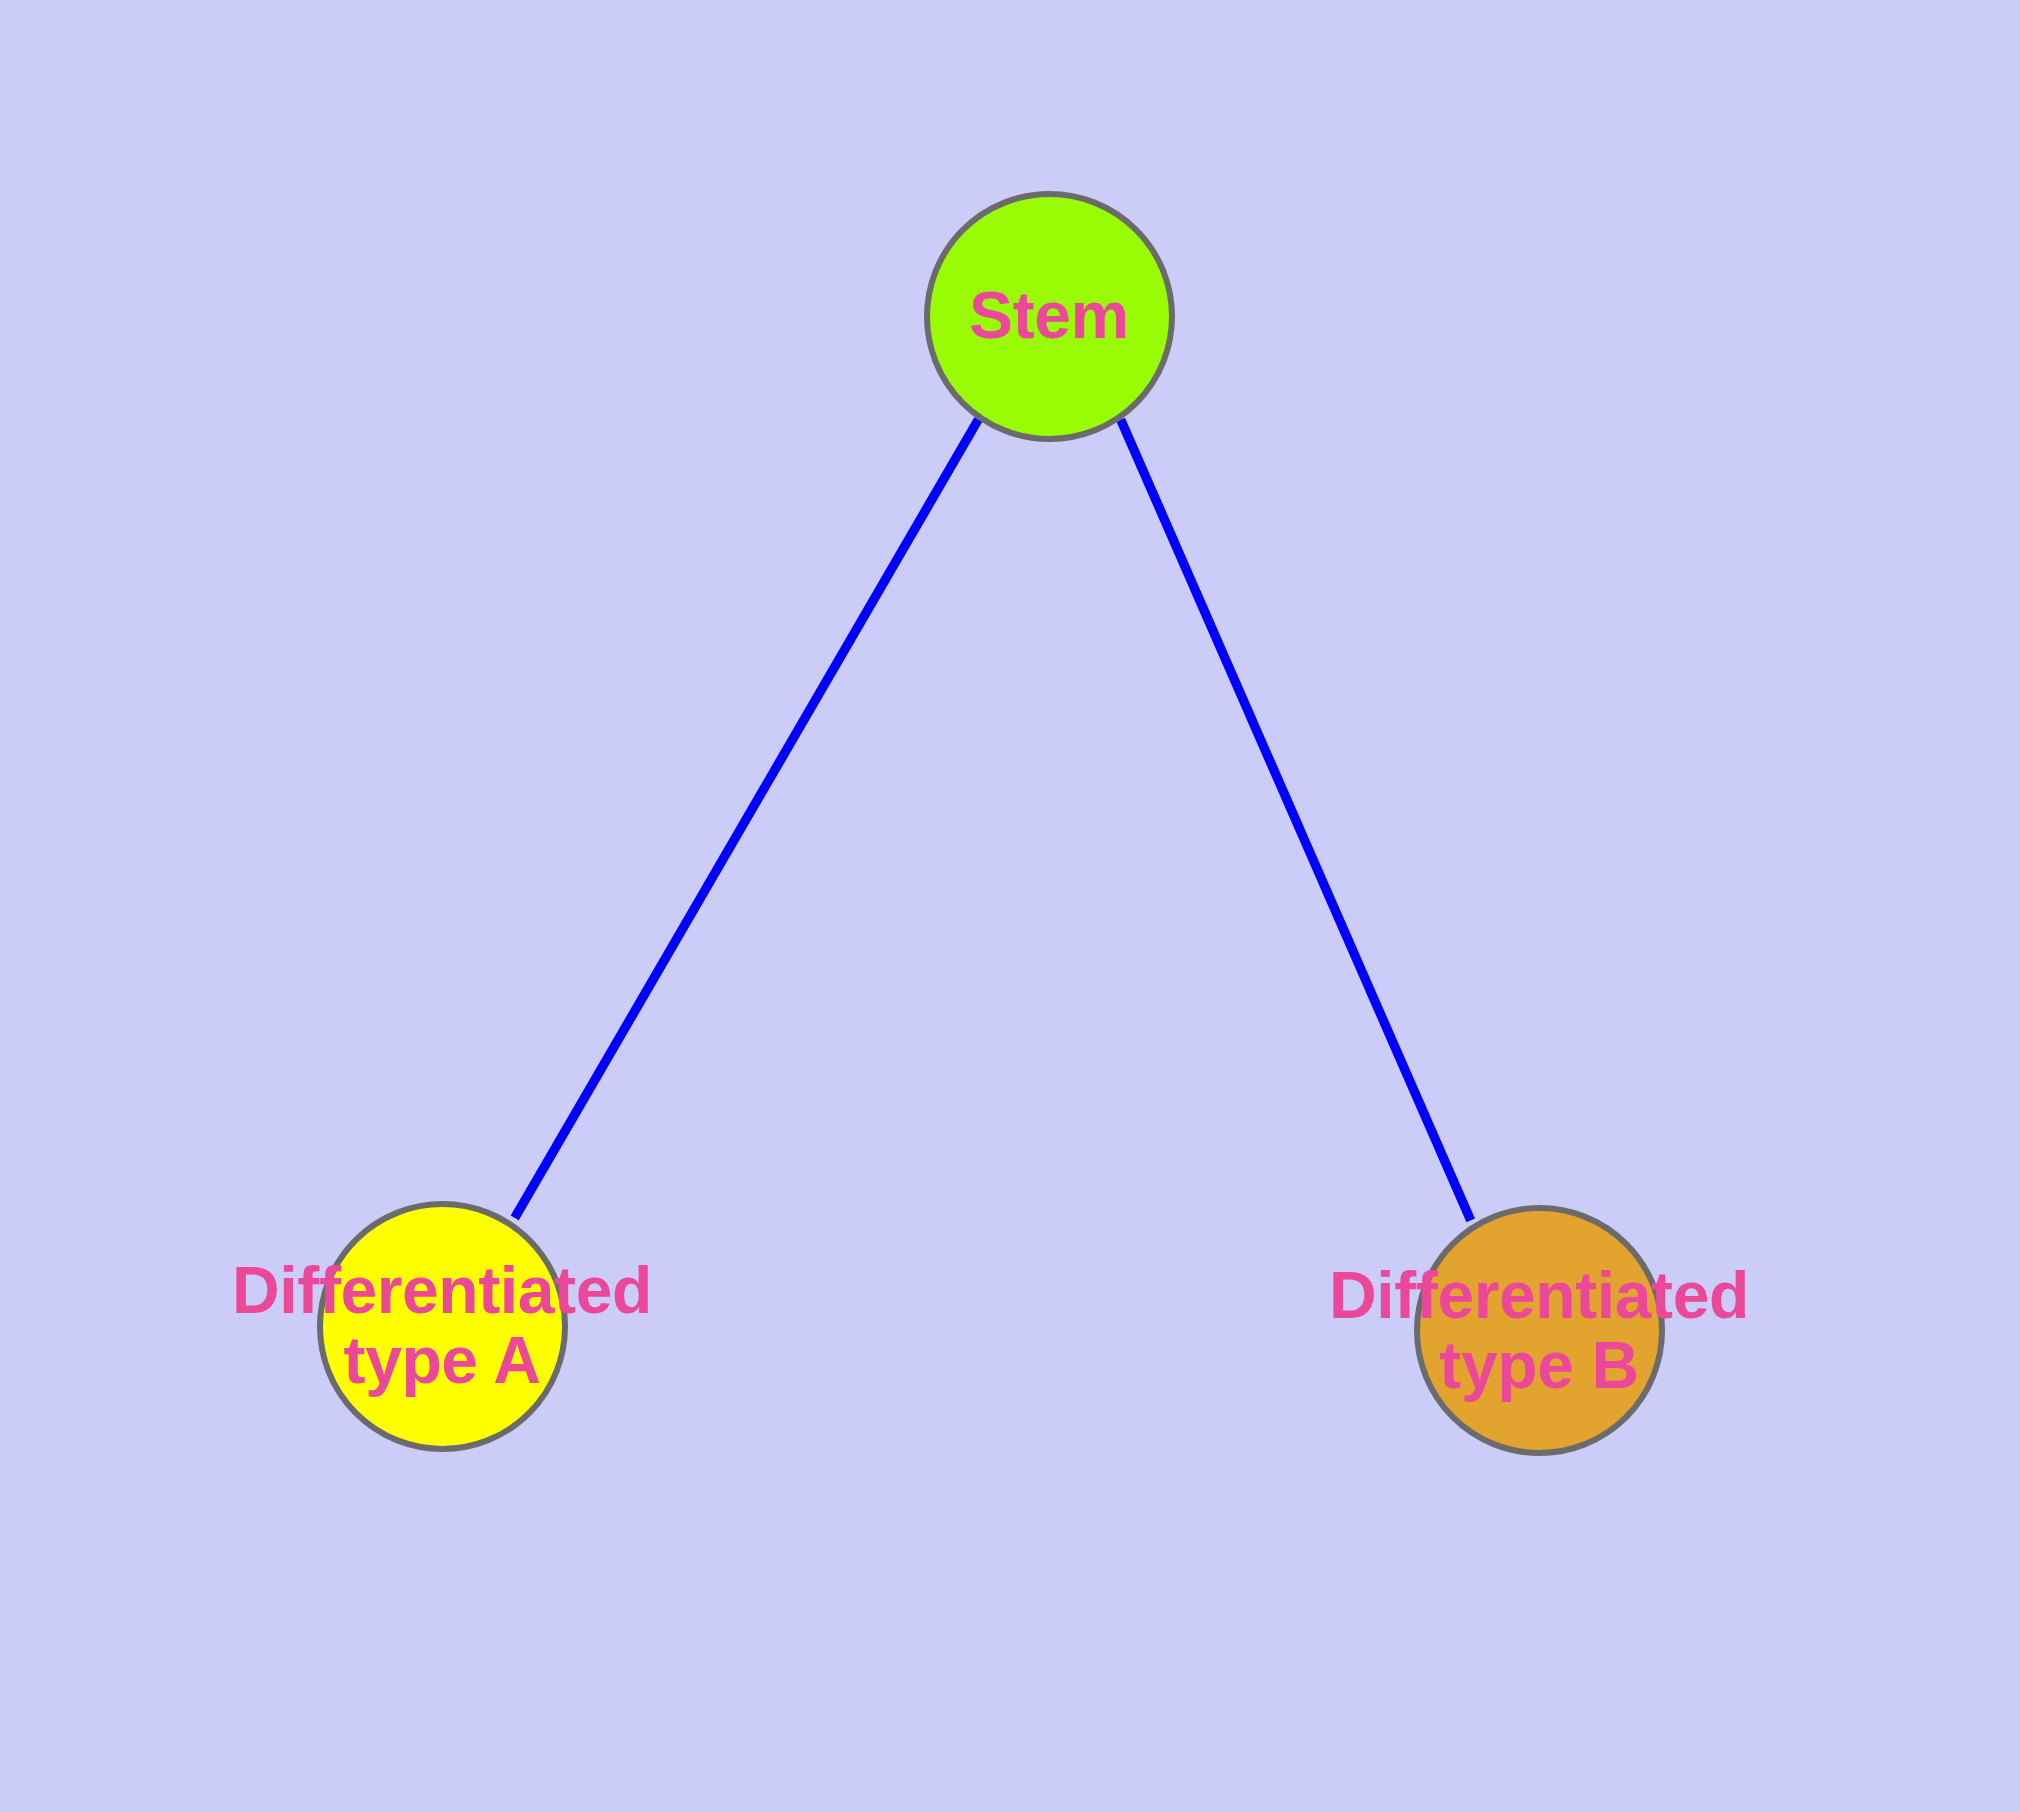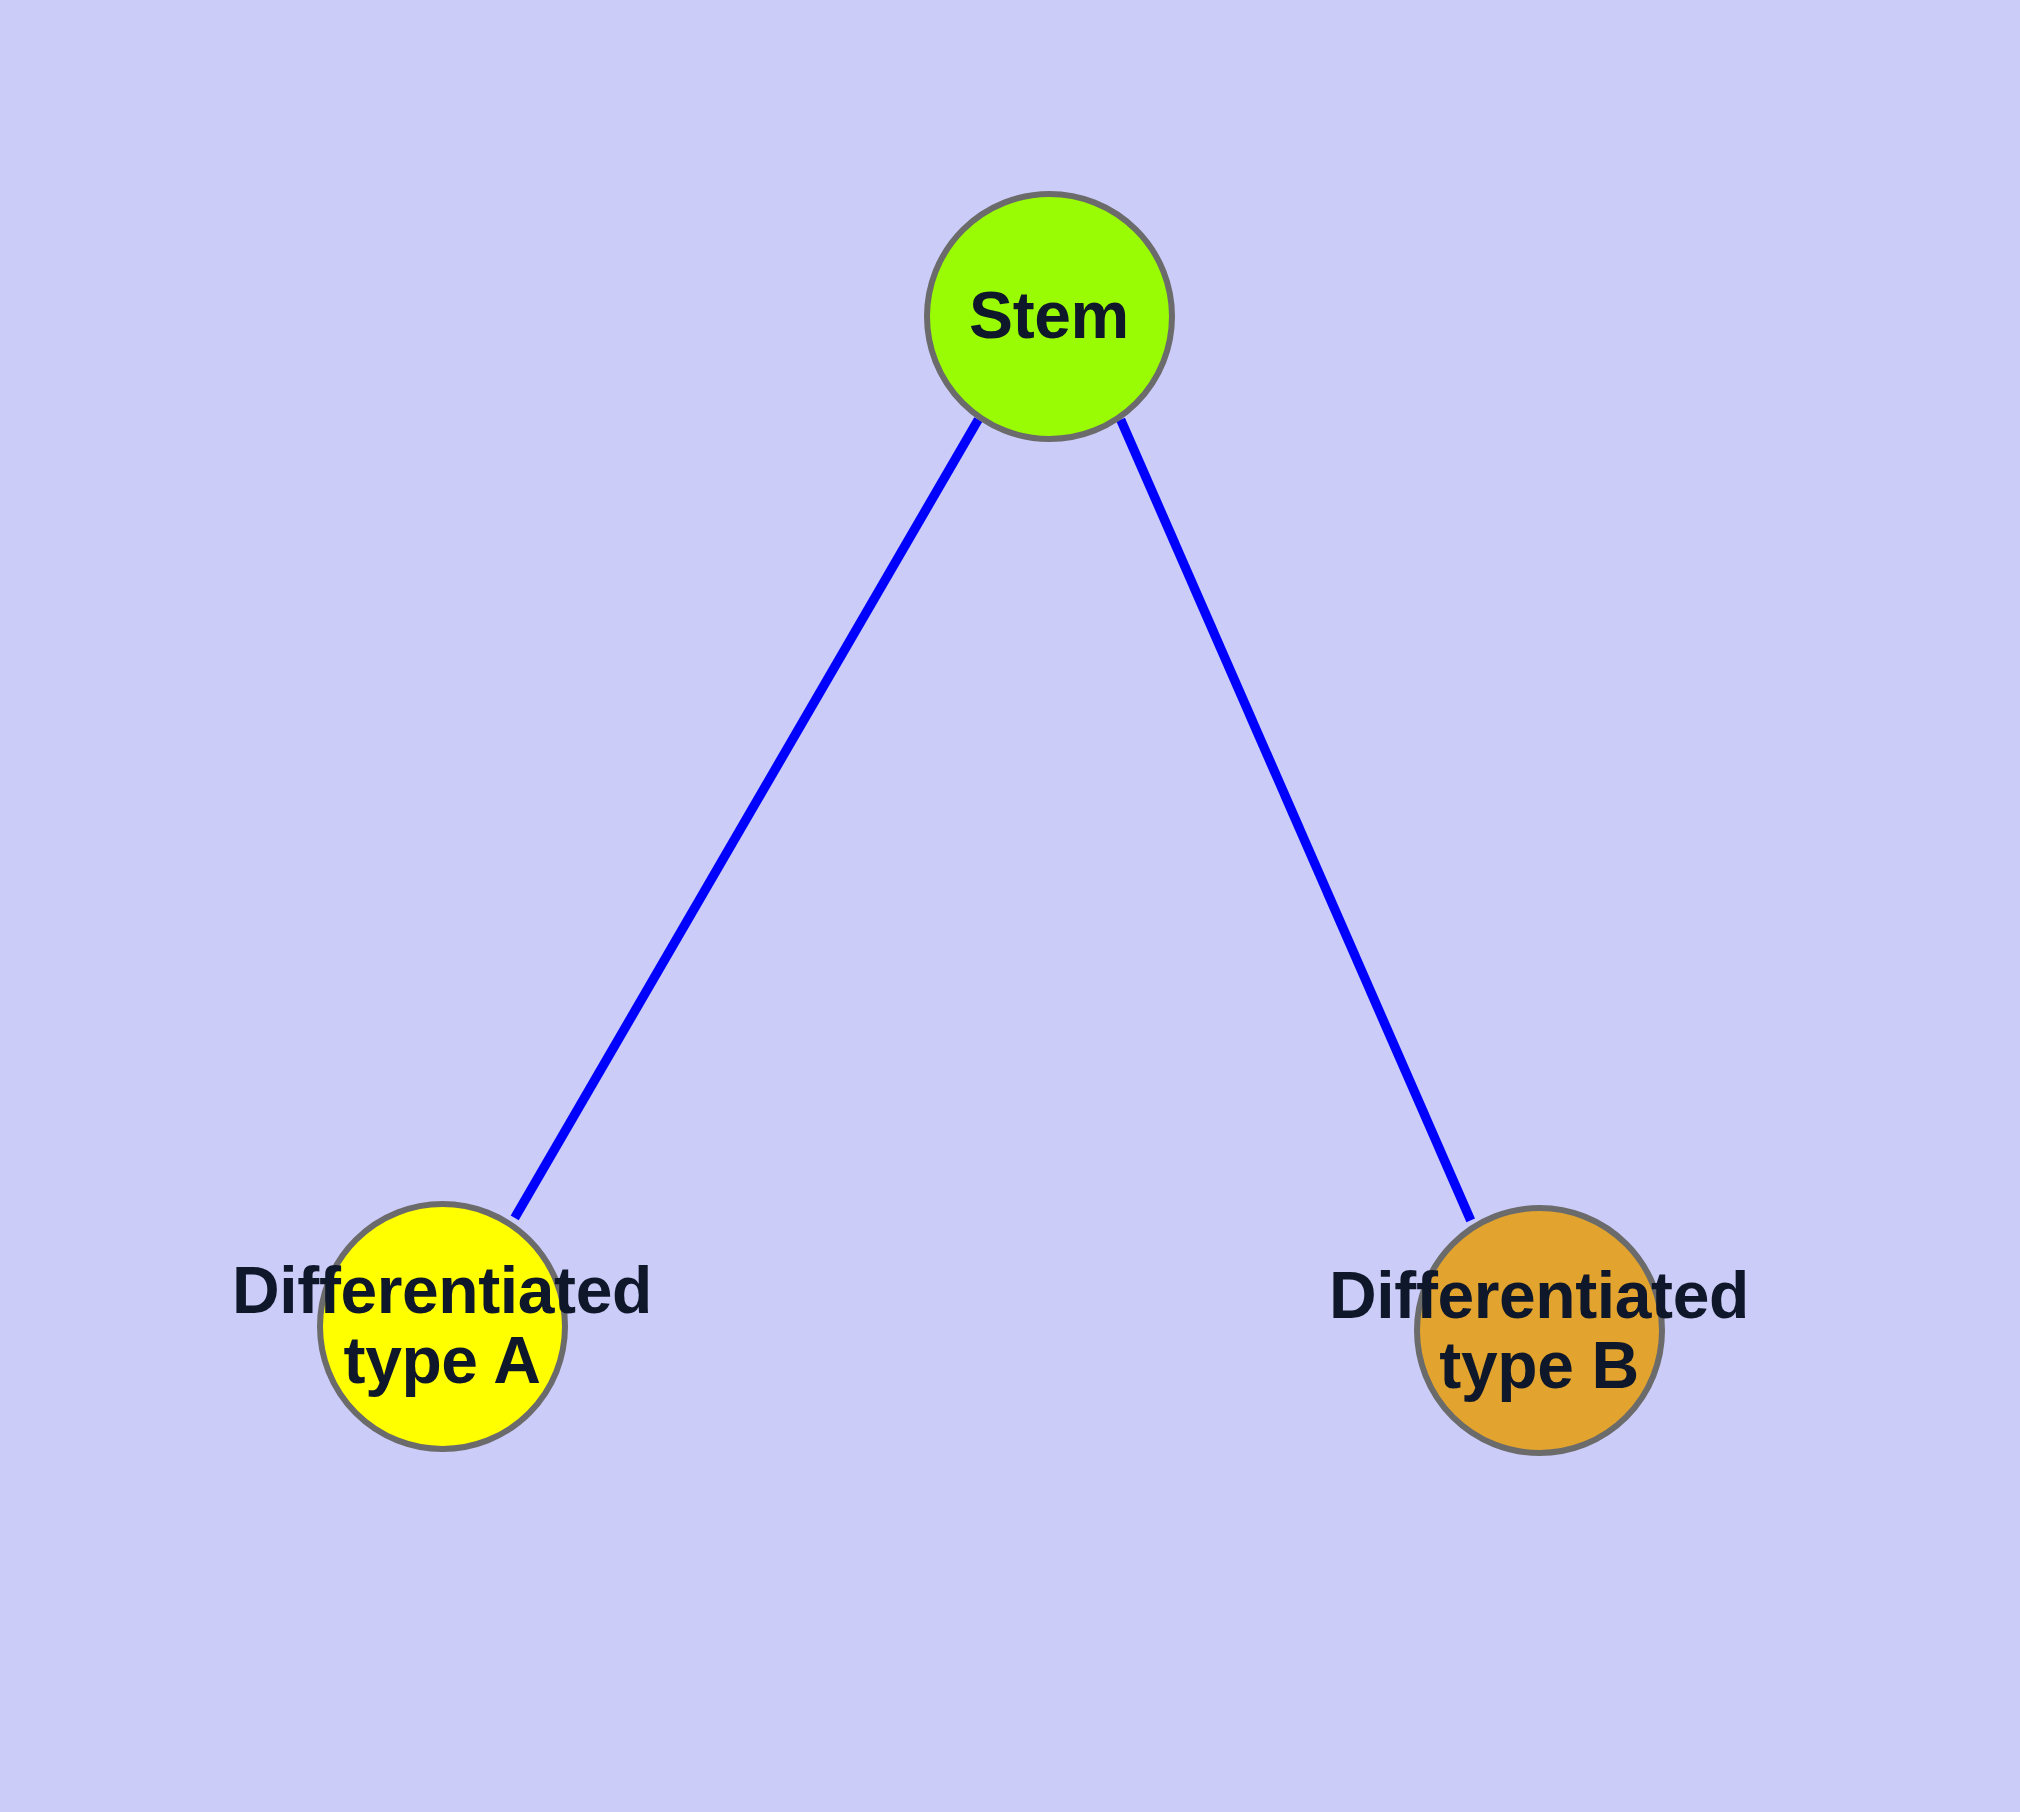--- a/index.html
+++ b/index.html
@@ -30,21 +30,21 @@
   }
   .node {
     position: absolute;
     box-sizing: border-box;
     border-radius: 50%;
   }
   .node-label {
     position: absolute;
     white-space: pre;
     text-align: center;
-    color: #0f172a;
+    color: #ec4899;
     font-weight: bold;
     line-height: 1.06;
     letter-spacing: -0.4px;
     transform: translate(-50%, -50%);
     pointer-events: none;
   }
 </style>
 </head>
 <body>
 

